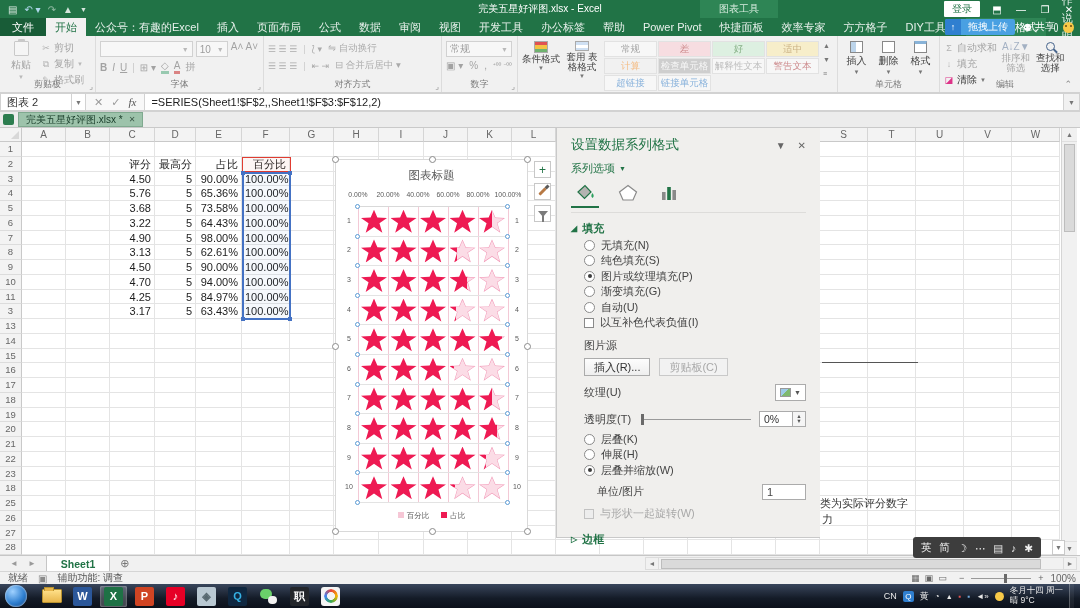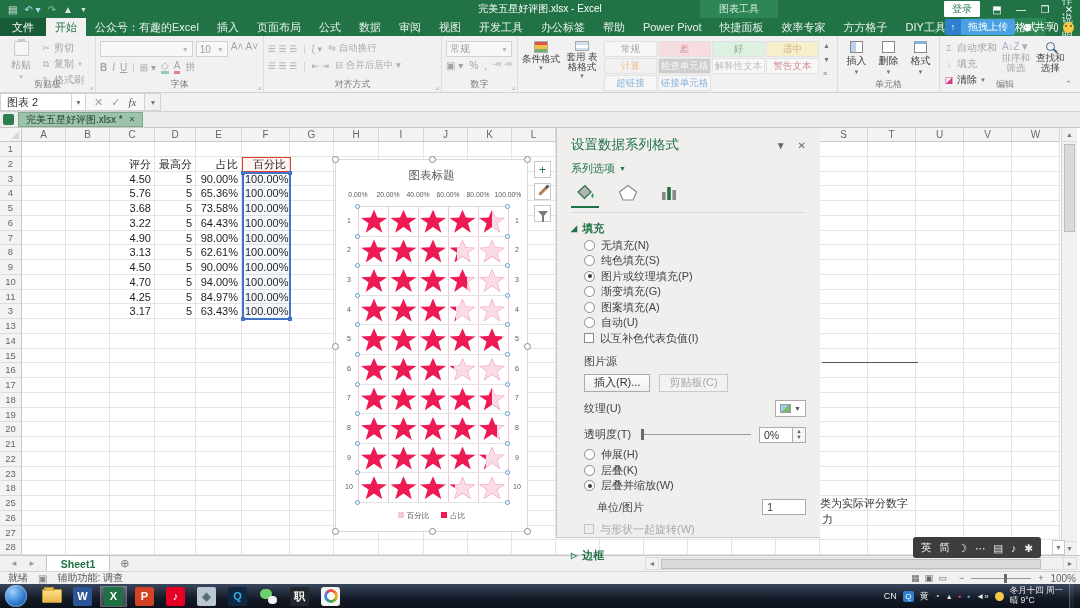--- a/index.html
+++ b/index.html
@@ -442,20 +442,21 @@
   </div>
 
   <div class="fbar">
     <div class="namebox">图表 2</div>
     <div class="nb-drop">▼</div>
     <div class="fb-btns">
       <span>✕</span>
       <span>✓</span>
       <span class="fx">fx</span>
     </div>
+    <div class="fb-input">=SERIES(Sheet1!$F$2,,Sheet1!$F$3:$F$12,2)</div>
     <div class="fb-end">▼</div>
   </div>
 
   <div class="doctabs">
     <span class="dt-logo"></span>
     <div class="dtab">
       <span>完美五星好评图.xlsx *</span>
         <span class="x">✕</span>
     </div>
   </div>
@@ -1554,24 +1555,20 @@
         <div class="p-opt">
           <span class="radio sel"></span>
           <span>图片或纹理填充(P)</span>
         </div>
         <div class="p-opt">
           <span class="radio"></span>
           <span>渐变填充(G)</span>
         </div>
         <div class="p-opt">
           <span class="radio"></span>
-          <span>图案填充(A)</span>
-        </div>
-        <div class="p-opt">
-          <span class="radio"></span>
           <span>自动(U)</span>
         </div>
       </div>
     <div class="p-opt">
       <span class="chk"></span>
       <span>以互补色代表负值(I)</span>
     </div>
     <div class="p-sub">图片源</div>
     <div class="p-btnrow">
       <span class="pbtn">插入(R)...</span>
@@ -1592,25 +1589,25 @@
       </span>
       <span class="valbox">0%</span>
       <span class="spin">
           <span>▲</span>
           <span>▼</span>
         </span>
     </div>
     <div id="stack-opts" style="margin-top:6px">
         <div class="p-opt">
           <span class="radio"></span>
-          <span>伸展(H)</span>
+          <span>层叠(K)</span>
         </div>
         <div class="p-opt">
           <span class="radio"></span>
-          <span>层叠(K)</span>
+          <span>伸展(H)</span>
         </div>
         <div class="p-opt">
           <span class="radio sel"></span>
           <span>层叠并缩放(W)</span>
         </div>
       </div>
     <div class="p-rowsplit" style="margin-top:7px;margin-left:26px">
       <span>单位/图片</span>
       <span class="unitbox">1</span>
     </div>

